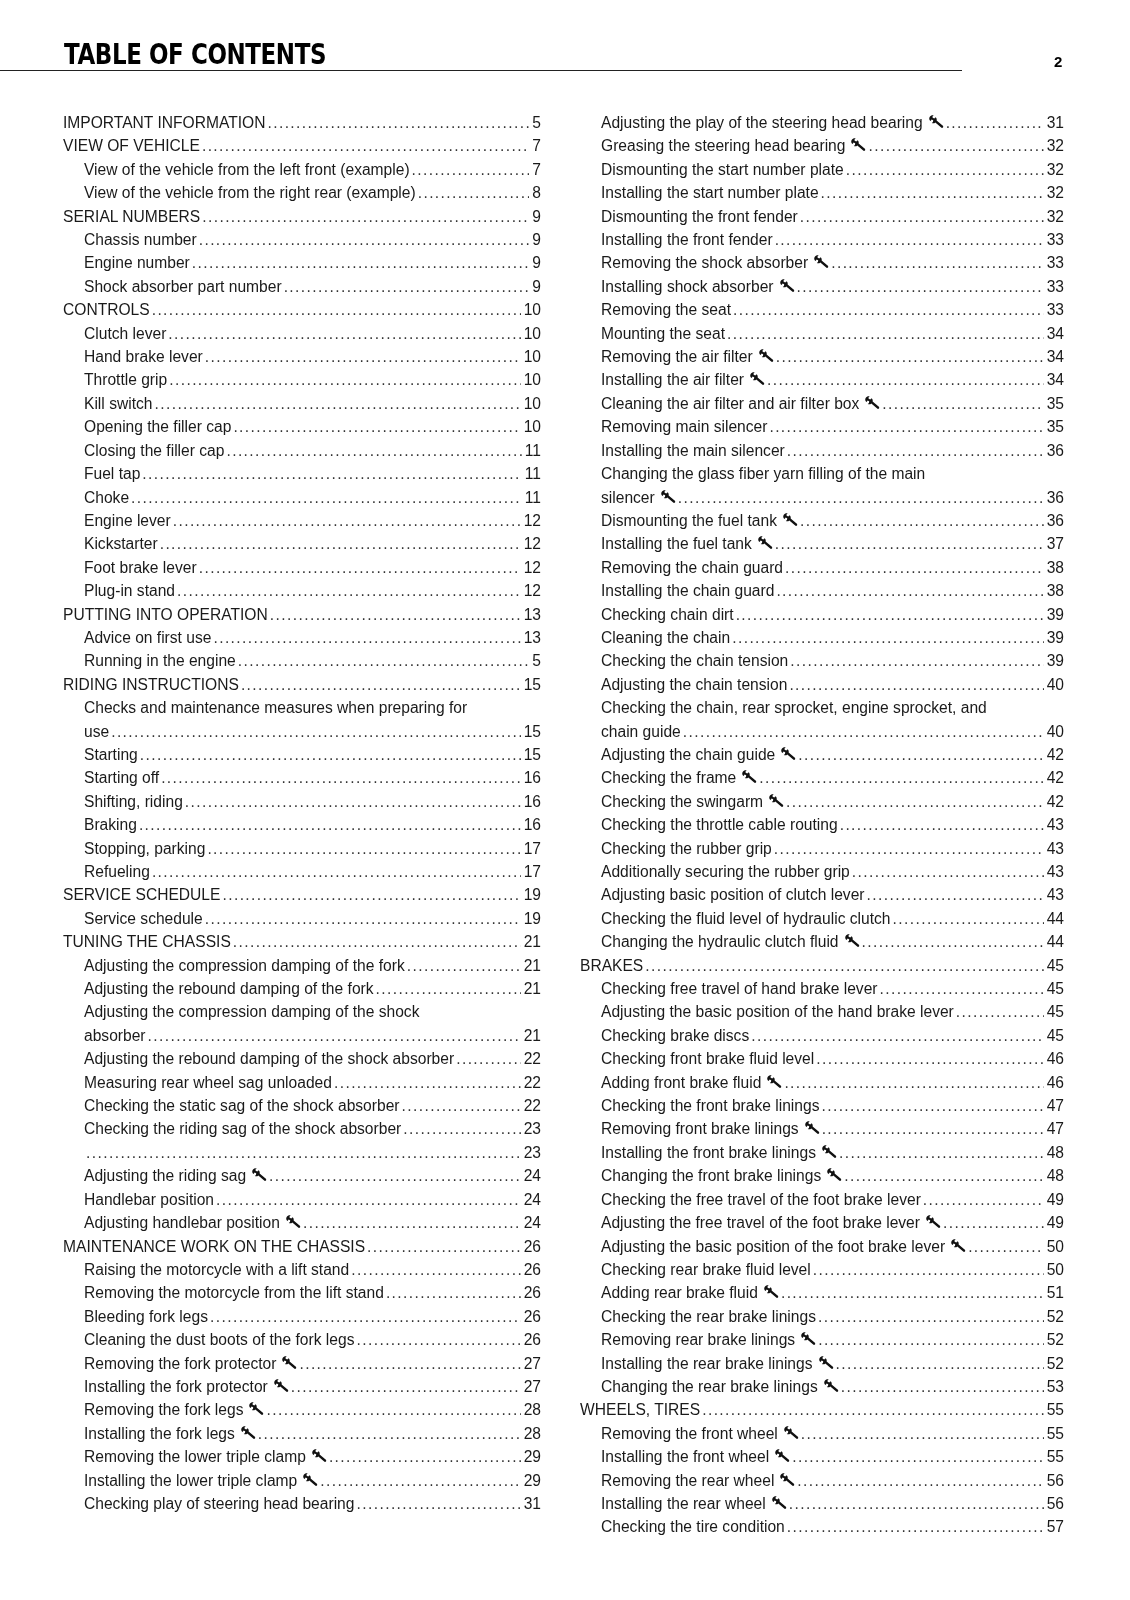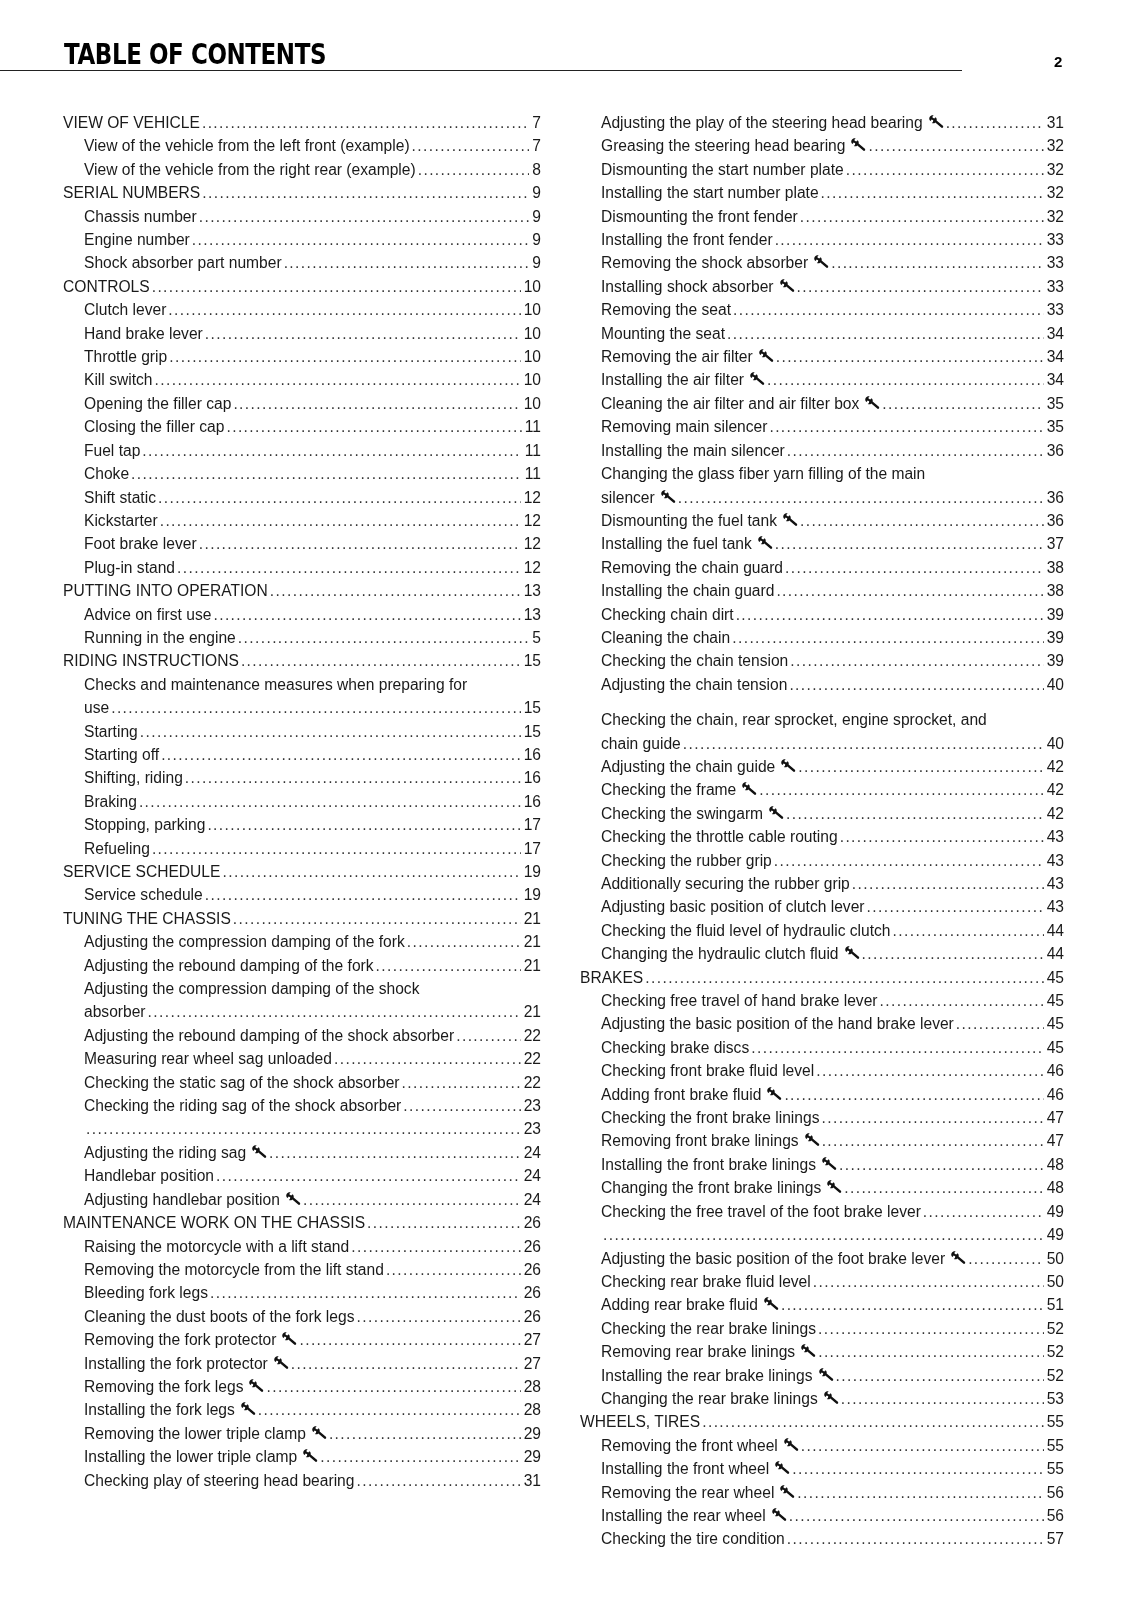--- a/index.html
+++ b/index.html
@@ -29,20 +29,25 @@
 <body>
 
 <div class="header">
   <div class="title">TABLE OF CONTENTS</div>
   <div class="page-num">2</div>
   <div class="header-rule"></div>
 </div>
 
 <div class="col left" id="col-left">
     <div class="entry">
+      <span class="label">IMPORTANT INFORMATION</span>
+      <span class="dots"></span>
+      <span class="pg">5</span>
+    </div>
+    <div class="entry">
       <span class="label">VIEW OF VEHICLE</span>
       <span class="dots"></span>
       <span class="pg">7</span>
     </div>
     <div class="entry sub">
       <span class="label">View of the vehicle from the left front (example)</span>
       <span class="dots"></span>
       <span class="pg">7</span>
     </div>
     <div class="entry sub">
@@ -109,21 +114,21 @@
       <span class="label">Fuel tap</span>
       <span class="dots"></span>
       <span class="pg">11</span>
     </div>
     <div class="entry sub">
       <span class="label">Choke</span>
       <span class="dots"></span>
       <span class="pg">11</span>
     </div>
     <div class="entry sub">
-      <span class="label">Shift static</span>
+      <span class="label">Engine lever</span>
       <span class="dots"></span>
       <span class="pg">12</span>
     </div>
     <div class="entry sub">
       <span class="label">Kickstarter</span>
       <span class="dots"></span>
       <span class="pg">12</span>
     </div>
     <div class="entry sub">
       <span class="label">Foot brake lever</span>
@@ -479,21 +484,21 @@
     <div class="entry sub">
       <span class="label">Checking the chain tension</span>
       <span class="dots"></span>
       <span class="pg">39</span>
     </div>
     <div class="entry sub">
       <span class="label">Adjusting the chain tension</span>
       <span class="dots"></span>
       <span class="pg">40</span>
     </div>
-    <div class="entry sub" style="display: block; margin-top: 12px;">
+    <div class="entry sub" style="display: block;">
       <div class="line1"><span class="label">Checking the chain, rear sprocket, engine sprocket, and</span></div>
       <div class="line2">
         <span class="label">chain guide</span>
         <span class="dots"></span>
         <span class="pg">40</span>
       </div>
     </div>
     <div class="entry sub">
       <span class="label">Adjusting the chain guide<span class="wrench"><svg viewBox="0 0 16 14" width="16" height="14">
             <path d="M2 1.5 C0.8 2.8 1 5 2.6 6 L3.6 4.6 L5.2 5.2 L5 7 L3.8 8 C5 8.6 6.4 8.4 7.3 7.5 L13.2 12.6 C13.8 13.1 14.8 12.9 15.1 12.2 C15.4 11.6 15.1 11 14.6 10.6 L8.6 5.6 C9 4.4 8.6 3 7.6 2.2 L6.3 3.4 L4.6 2.8 L4.6 1.2 L5.8 0.3 C4.5 -0.1 3 0.4 2 1.5 Z" fill="#111"></path>
@@ -604,20 +609,23 @@
           </svg></span></span>
       <span class="dots"></span>
       <span class="pg">48</span>
     </div>
     <div class="entry sub">
       <span class="label">Checking the free travel of the foot brake lever</span>
       <span class="dots"></span>
       <span class="pg">49</span>
     </div>
     <div class="entry sub">
+      <span class="label">Adjusting the free travel of the foot brake lever<span class="wrench"><svg viewBox="0 0 16 14" width="16" height="14">
+            <path d="M2 1.5 C0.8 2.8 1 5 2.6 6 L3.6 4.6 L5.2 5.2 L5 7 L3.8 8 C5 8.6 6.4 8.4 7.3 7.5 L13.2 12.6 C13.8 13.1 14.8 12.9 15.1 12.2 C15.4 11.6 15.1 11 14.6 10.6 L8.6 5.6 C9 4.4 8.6 3 7.6 2.2 L6.3 3.4 L4.6 2.8 L4.6 1.2 L5.8 0.3 C4.5 -0.1 3 0.4 2 1.5 Z" fill="#111"></path>
+          </svg></span></span>
       <span class="dots"></span>
       <span class="pg">49</span>
     </div>
     <div class="entry sub">
       <span class="label">Adjusting the basic position of the foot brake lever<span class="wrench"><svg viewBox="0 0 16 14" width="16" height="14">
             <path d="M2 1.5 C0.8 2.8 1 5 2.6 6 L3.6 4.6 L5.2 5.2 L5 7 L3.8 8 C5 8.6 6.4 8.4 7.3 7.5 L13.2 12.6 C13.8 13.1 14.8 12.9 15.1 12.2 C15.4 11.6 15.1 11 14.6 10.6 L8.6 5.6 C9 4.4 8.6 3 7.6 2.2 L6.3 3.4 L4.6 2.8 L4.6 1.2 L5.8 0.3 C4.5 -0.1 3 0.4 2 1.5 Z" fill="#111"></path>
           </svg></span></span>
       <span class="dots"></span>
       <span class="pg">50</span>
     </div>

